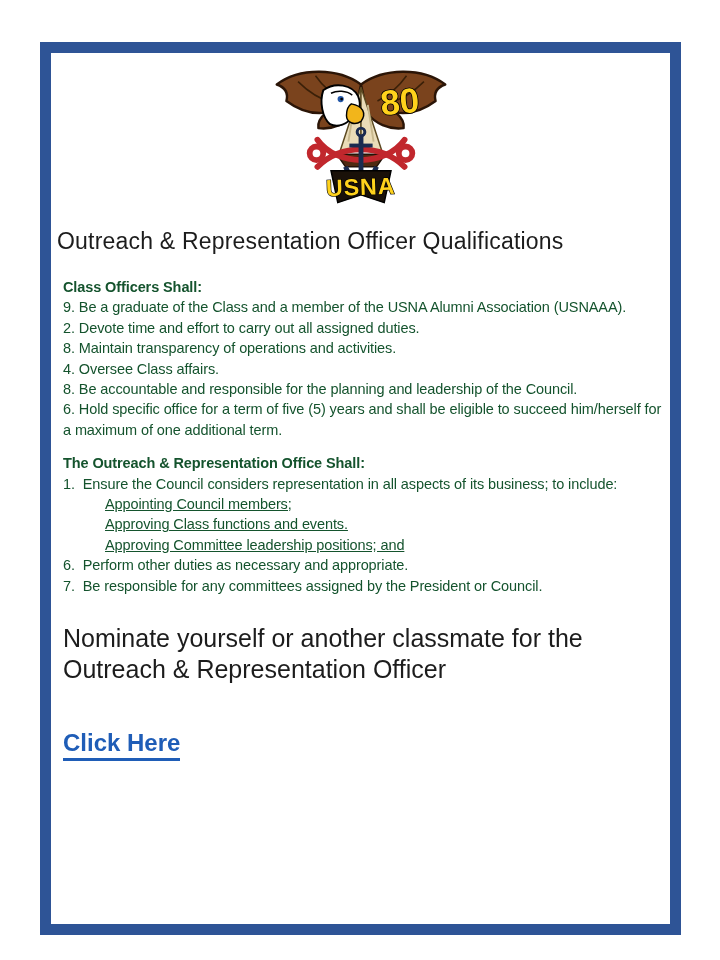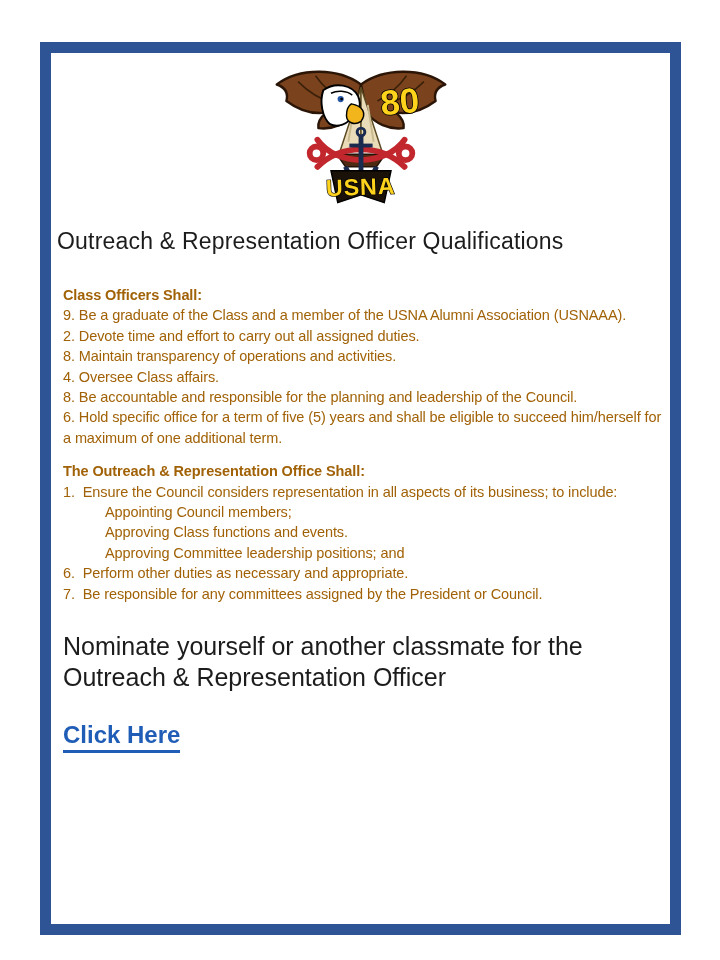--- a/index.html
+++ b/index.html
@@ -17,32 +17,32 @@
     box-sizing:content-box;
   }
   .logo { display:block; margin:5px auto 0; }
   .title {
     margin:24px 6px 0;
     text-align:left;
     font-size:23px; font-weight:400;
     color:#1c1c1c; letter-spacing:0.2px;
   }
   .body-text {
-    margin:30px 0 0;
+    margin:22px 0 0;
     padding:0 4px 0 12px;
     font-size:14.5px; line-height:20.4px;
     letter-spacing:-0.1px;
-    color:#a16207;
+    color:#14532d;
   }
   .body-text p { margin:0; white-space:pre-wrap; }
   .heading { font-weight:700; }
   .gap { height:13px; }
-  .indent { padding-left:42px; }
+  .indent { padding-left:42px;text-decoration:underline; }
   .cta-text {
-    margin:27px 0 0; padding-left:12px;
+    margin:27px 0 16px; padding-left:12px;
     font-size:25px; line-height:31px;
     max-width:598px; color:#1c1c1c;
   }
   .cta-link {
     display:inline-block;
     margin:28px 0 0 12px;
     font-size:24px; font-weight:700;
     color:#1F5DB7; text-decoration:none;
     border-bottom:3px solid #1F5DB7;
     padding-bottom:1px;

